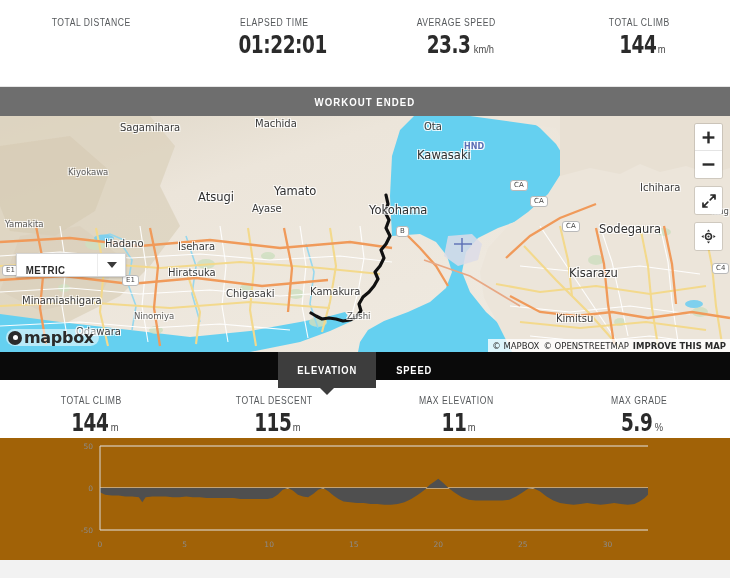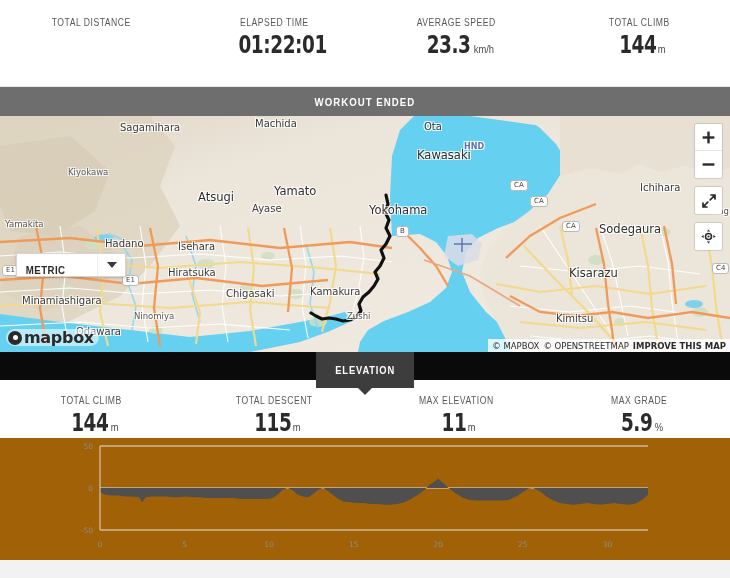--- a/index.html
+++ b/index.html
@@ -562,20 +562,23 @@
       <span>© MAPBOX</span>
       <span>© OPENSTREETMAP</span>
       <span class="improve">IMPROVE THIS MAP</span>
     </div>
   </div>
 
   <div class="tabbar">
     <div class="tab active">
       <span>ELEVATION</span>
     </div>
+    <div class="tab">
+      <span>SPEED</span>
+    </div>
   </div>
 
   <div class="stats-bar-2">
     <div class="stat-cell">
       <span class="stat-label">TOTAL CLIMB</span>
       <div class="stat-value">
         <span class="stat-num">144</span><span class="stat-unit">m</span>
       </div>
     </div>
     <div class="stat-cell">

